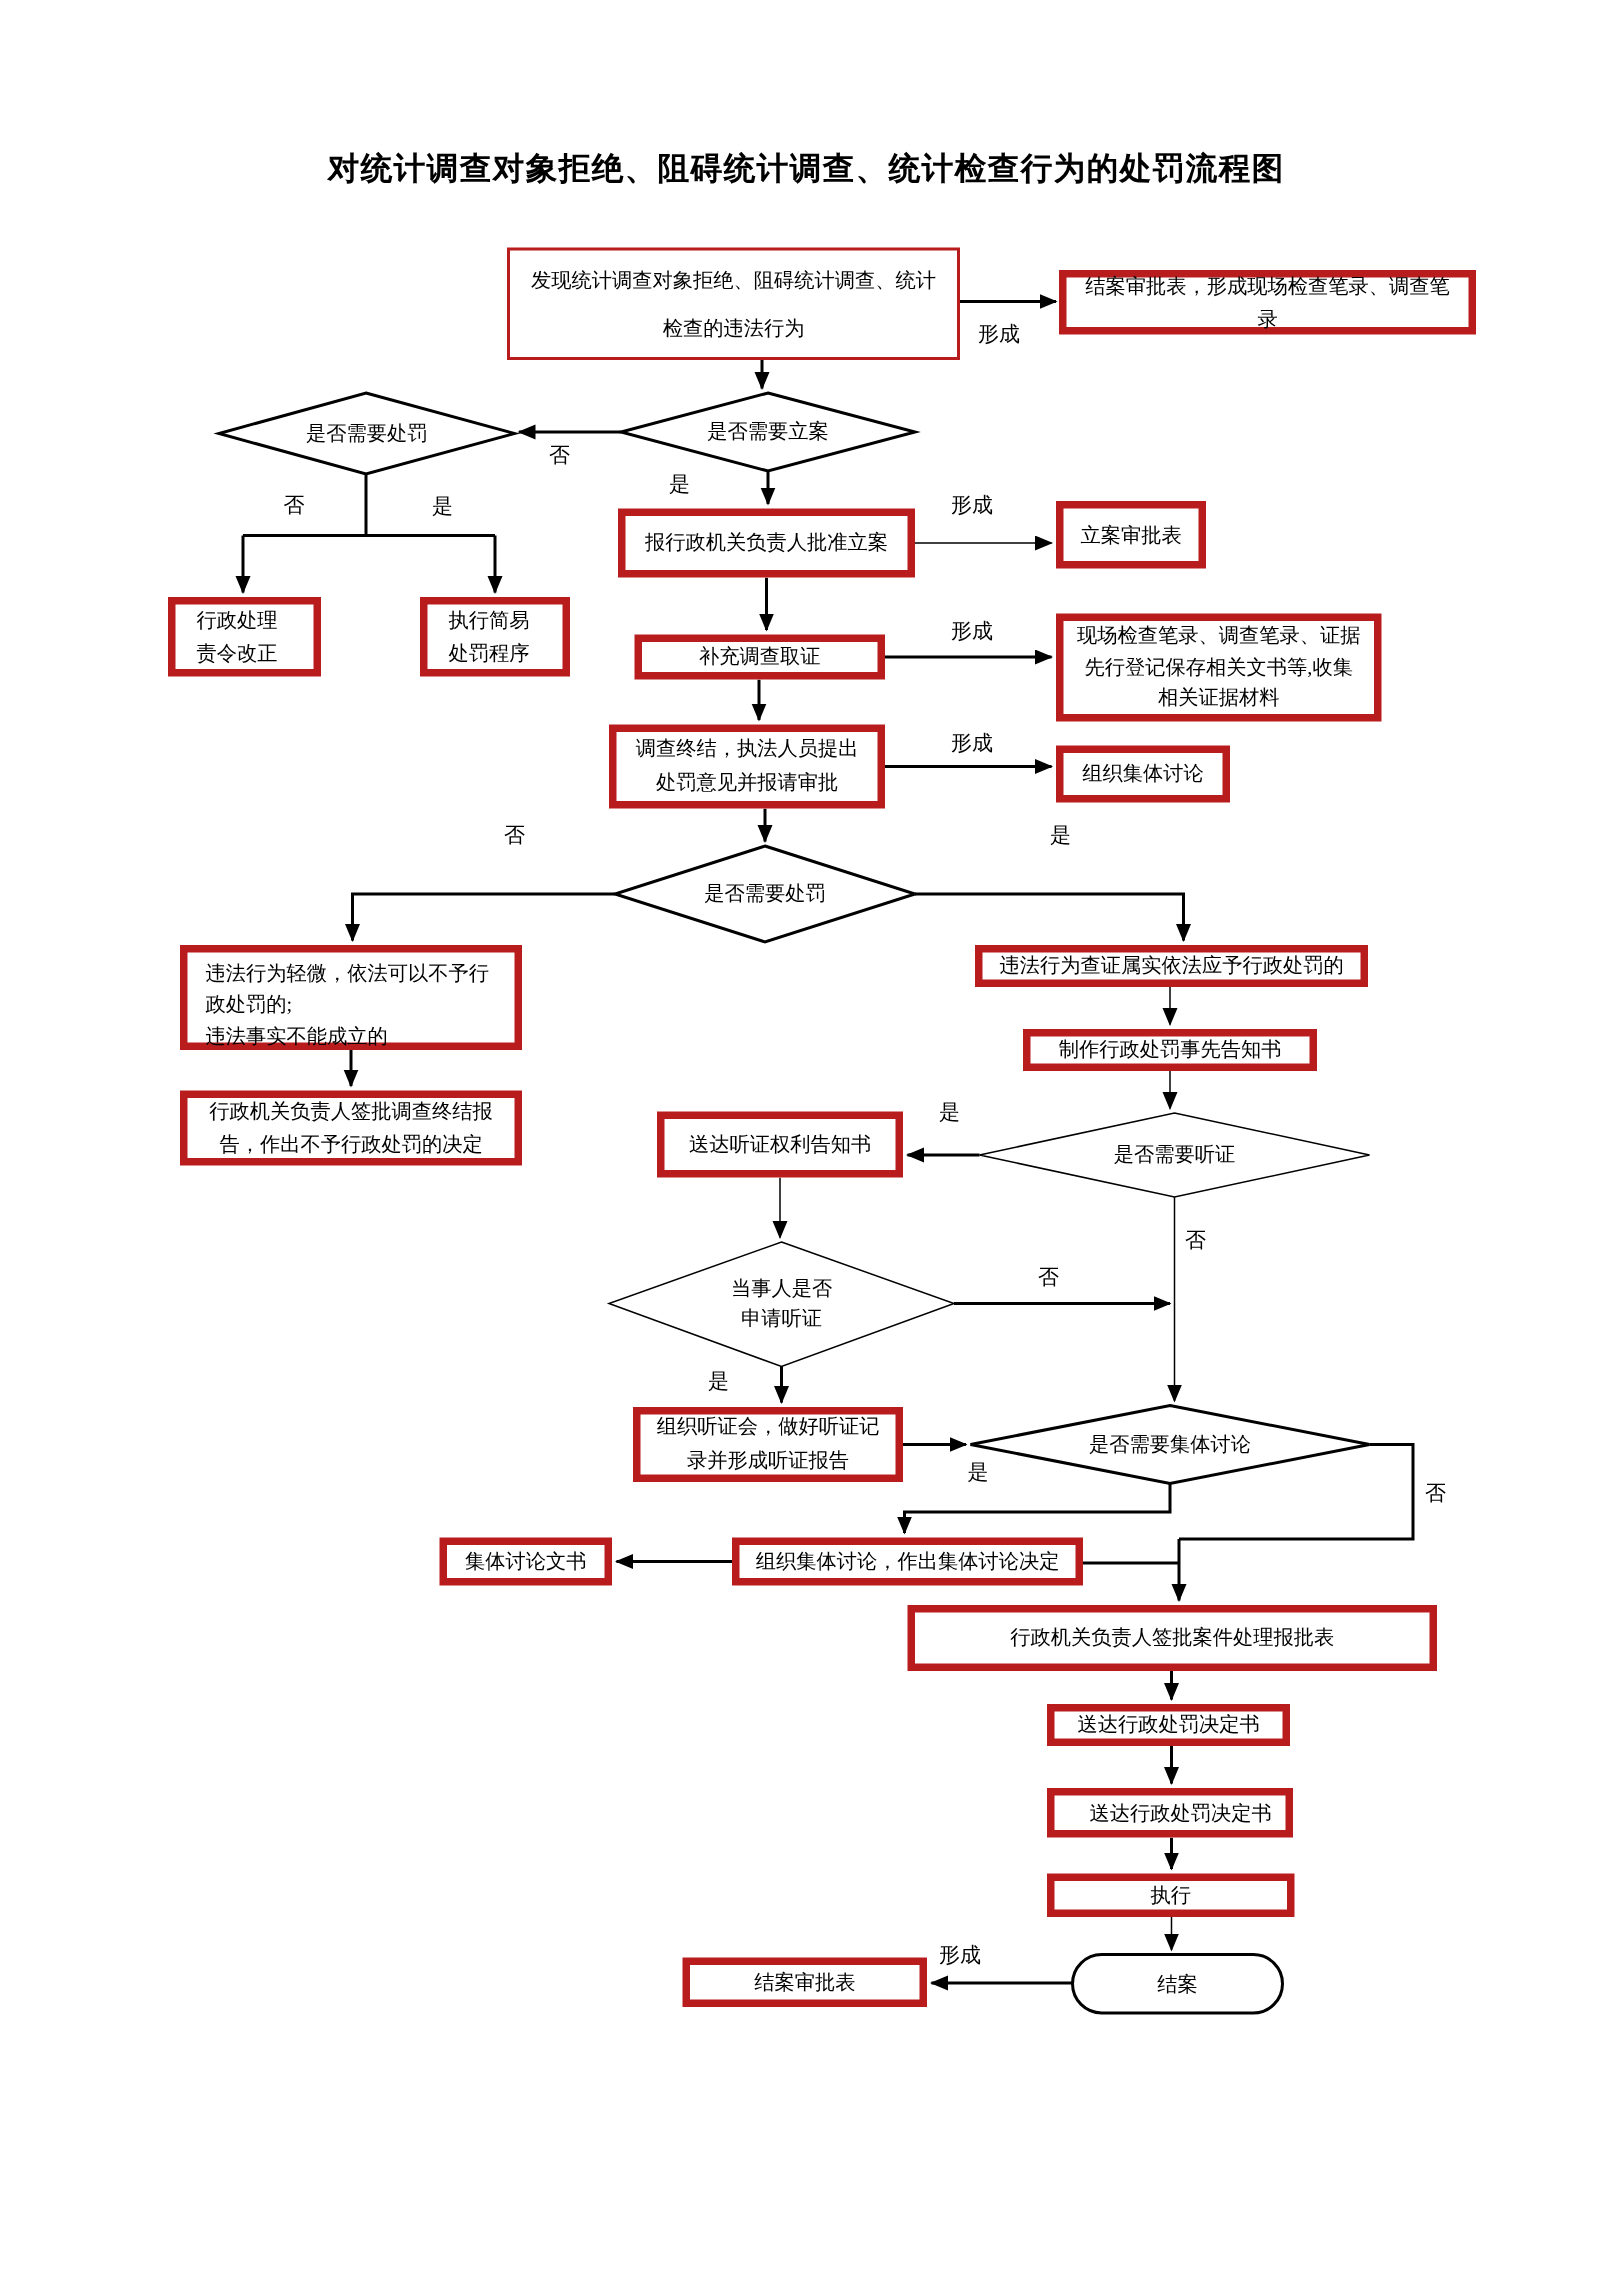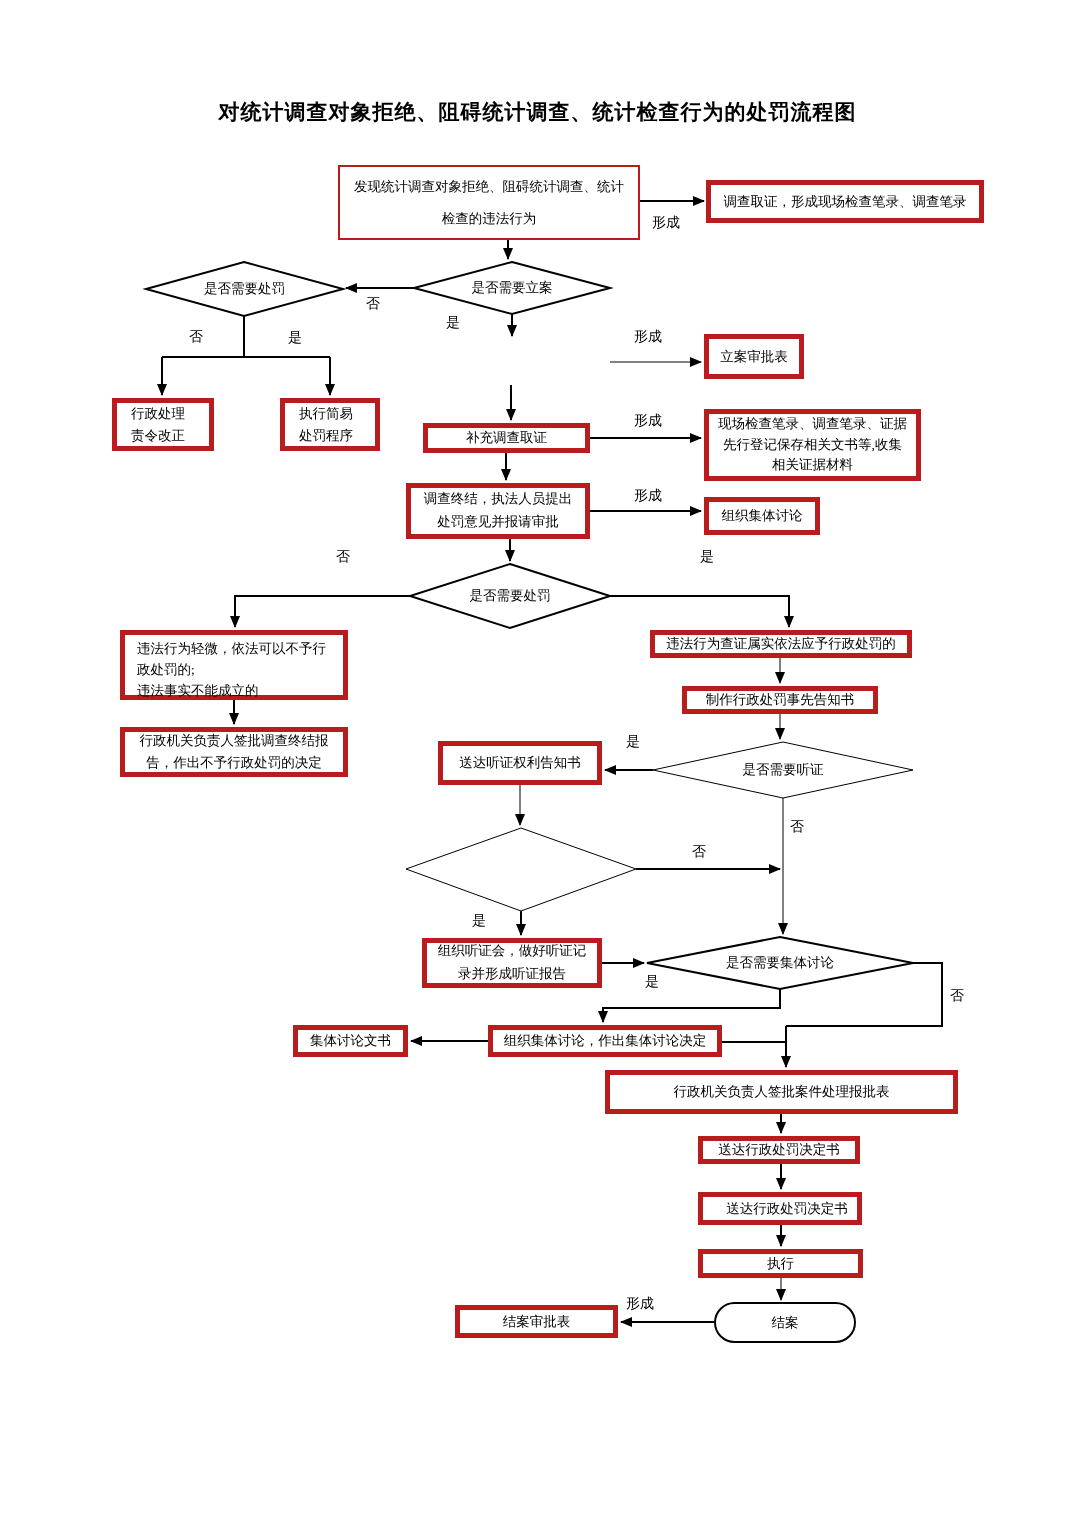--- a/index.html
+++ b/index.html
@@ -88,25 +88,26 @@
     <path class="edge" d="M488,1041 H411" marker-end="url(#arr)"></path>
     <path class="edge" d="M781,1114 V1133" marker-end="url(#arr)"></path>
     <path class="edge" d="M781,1164 V1189" marker-end="url(#arr)"></path>
     <path class="edge" d="M781,1225 V1246" marker-end="url(#arr)"></path>
     <path class="edge thin" d="M781,1278 V1300" marker-end="url(#arr)"></path>
     <path class="edge" d="M715,1322 H621" marker-end="url(#arr)"></path>
   </svg>
 
   <div class="node thick airy" style="left:338px;top:165px;width:302px;height:75px;">发现统计调查对象拒绝、阻碍统计调查、统计
 检查的违法行为</div>
-  <div class="node" style="left:706px;top:180px;width:278px;height:43px;">调查取证，形成现场检查笔录、调查笔录</div>
+  <div class="node" style="left:706px;top:180px;width:278px;height:43px;">结案审批表，形成现场检查笔录、调查笔录</div>
   <div class="node leftalign" style="left:112px;top:398px;width:102px;height:53px;">行政处理
 责令改正</div>
   <div class="node leftalign" style="left:280px;top:398px;width:100px;height:53px;">执行简易
 处罚程序</div>
+  <div class="node" style="left:412px;top:339px;width:198px;height:46px;">报行政机关负责人批准立案</div>
   <div class="node" style="left:704px;top:334px;width:100px;height:45px;">立案审批表</div>
   <div class="node" style="left:423px;top:423px;width:167px;height:30px;">补充调查取证</div>
   <div class="node" style="left:704px;top:409px;width:217px;height:72px;line-height:1.55;">现场检查笔录、调查笔录、证据
 先行登记保存相关文书等,收集
 相关证据材料</div>
   <div class="node" style="left:406px;top:483px;width:184px;height:56px;line-height:1.7;">调查终结，执法人员提出
 处罚意见并报请审批</div>
   <div class="node" style="left:704px;top:497px;width:116px;height:38px;">组织集体讨论</div>
   <div class="node topalign" style="left:120px;top:630px;width:228px;height:70px;line-height:1.55;">违法行为轻微，依法可以不予行政处罚的;
 违法事实不能成立的</div>
@@ -123,20 +124,22 @@
   <div class="node" style="left:698px;top:1136px;width:162px;height:28px;">送达行政处罚决定书</div>
   <div class="node" style="left:698px;top:1192px;width:164px;height:33px;padding-left:20px;">送达行政处罚决定书</div>
   <div class="node" style="left:698px;top:1249px;width:165px;height:29px;">执行</div>
   <div class="node" style="left:455px;top:1305px;width:163px;height:33px;">结案审批表</div>
   <div class="node noborder" style="left:715px;top:1303px;width:140px;height:39px;">结案</div>
 
   <div class="dlabel" style="left:414px;top:276px;width:196px;height:24px;">是否需要立案</div>
   <div class="dlabel" style="left:146px;top:277px;width:197px;height:24px;">是否需要处罚</div>
   <div class="dlabel" style="left:410px;top:584px;width:200px;height:24px;">是否需要处罚</div>
   <div class="dlabel" style="left:653px;top:758px;width:260px;height:24px;">是否需要听证</div>
+  <div class="dlabel" style="left:406px;top:847px;width:230px;height:44px;">当事人是否
+申请听证</div>
   <div class="dlabel" style="left:647px;top:951px;width:266px;height:24px;">是否需要集体讨论</div>
 
   <div class="elabel" style="left:652px;top:214px;">形成</div>
   <div class="elabel" style="left:366px;top:295px;">否</div>
   <div class="elabel" style="left:446px;top:314px;">是</div>
   <div class="elabel" style="left:189px;top:328px;">否</div>
   <div class="elabel" style="left:288px;top:329px;">是</div>
   <div class="elabel" style="left:634px;top:328px;">形成</div>
   <div class="elabel" style="left:634px;top:412px;">形成</div>
   <div class="elabel" style="left:634px;top:487px;">形成</div>

